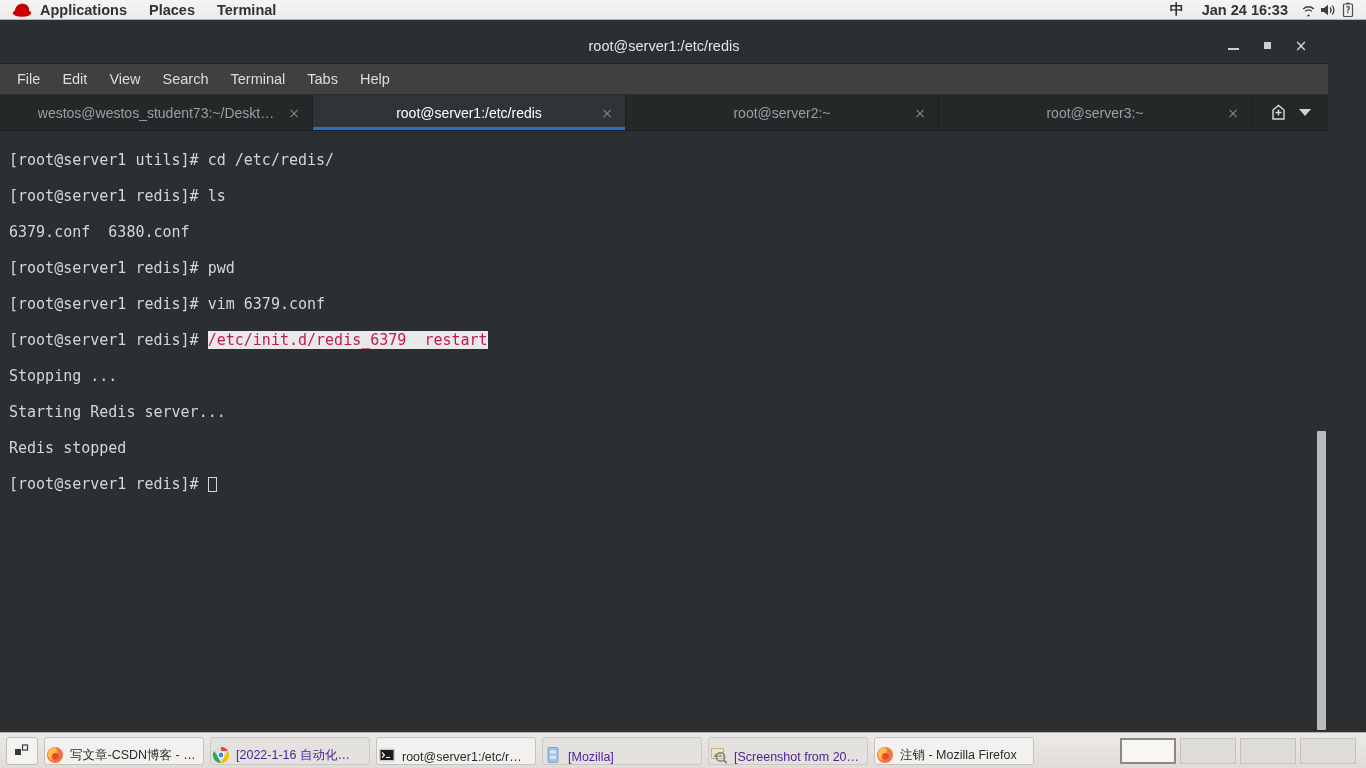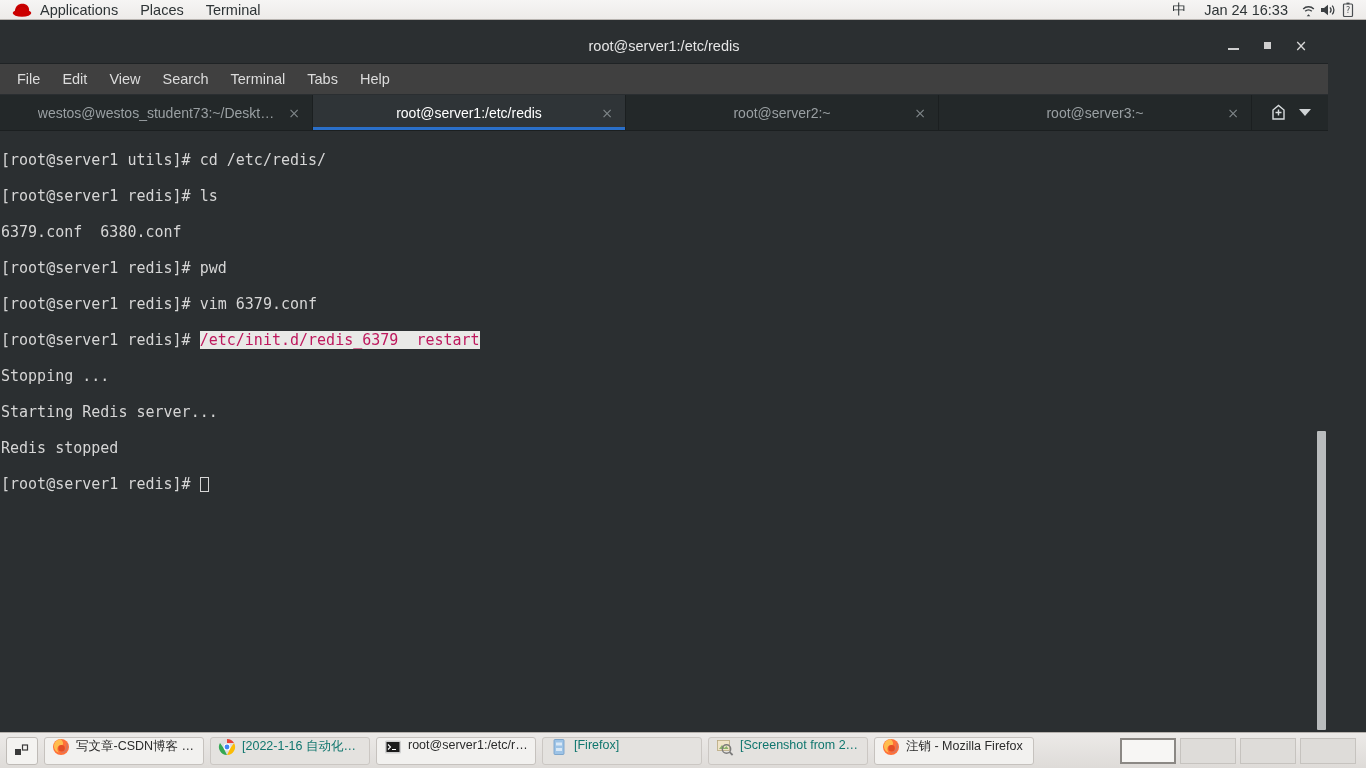--- a/index.html
+++ b/index.html
@@ -10,21 +10,21 @@
     font-family: "Liberation Sans", sans-serif;
   }
 
   
   #top-panel {
     position: absolute; top: 0; left: 0;
     width: 1366px; height: 20px;
     background: linear-gradient(to bottom, #f6f5f4 0%, #edebe9 100%);
     border-bottom: 1px solid #b8b4b0;
     display: flex; align-items: center;
-    font-size: 14.5px; color: #2e3436;
+    font-size: 14.5px; color: #2e3436; font-weight: bold;
   }
   .panel-left { display: flex; align-items: center; height: 100%; }
   .panel-right { margin-left: auto; display: flex; align-items: center; height: 100%; padding-right: 8px; }
   .panel-item {
     padding: 0 11px; height: 100%;
     display: flex; align-items: center; gap: 7px;
     cursor: default;
   }
   #redhat-logo { width: 22px; height: 16px; display:block; }
 
@@ -101,20 +101,21 @@
     background: #232829;
   }
   #new-tab-icon svg { display:block; }
   #tab-menu-icon { width:0;height:0;border-left:6px solid transparent;border-right:6px solid transparent;border-top:7px solid #cfd3d5; }
 
   
   #terminal-body {
     flex: 1 1 auto; position: relative;
     background: #2b2f31;
     overflow: hidden;
+    margin-left: 8px;
   }
   #term-text {
     position: absolute; top: 0; left: 0;
     padding: 2px 0 0 1px;
     font-family: "DejaVu Sans Mono", monospace;
     font-size: 15px;
     line-height: 18px;
     color: #d6d6d6;
     white-space: pre;
   }
@@ -143,25 +144,25 @@
     padding: 0 6px;
   }
   #show-desktop {
     width: 32px; height: 28px;
     background: #f4f3f1; border: 1px solid #bfbbb7; border-radius: 3px;
     display:flex;align-items:center;justify-content:center;
   }
   .task-btn {
     height: 28px; flex: 0 1 160px; min-width: 0;
     background: #f2f1ef; border: 1px solid #c6c2be; border-radius: 3px;
-    display: flex; align-items: flex-start; gap: 6px; padding: 0 7px;
+    display: flex; align-items: flex-end; gap: 6px; padding: 0 1px;
     font-size: 12.5px; color: #2b2b2b;
     overflow: hidden;
   }
-  .task-btn.inactive { background: #e4e2df; border-color: #cbc7c3; color: #0f766e; }
+  .task-btn.inactive { background: #e4e2df; border-color: #cbc7c3; color: #4c1d95; }
   .task-label { white-space: nowrap; overflow: hidden; text-overflow: ellipsis; }
   .task-icon { width: 18px; height: 18px; flex: 0 0 18px; display:block; }
   #pager { margin-left: auto; display: flex; gap: 4px; padding-right: 4px; }
   .pager-cell { width: 56px; height: 26px; background: #dedcd9; border: 1px solid #c6c3bf; }
   .pager-cell.active { background: #f7f6f4; border: 2px solid #8b8884; }
 </style>
 </head>
 <body>
 
 <div id="top-panel">
@@ -320,21 +321,21 @@
     </svg>
     <span class="task-label">root@server1:/etc/r…</span>
   </div>
 
   <div class="task-btn inactive">
     <svg class="task-icon" viewBox="0 0 18 18">
       <rect x="4" y="1.5" width="10" height="15" rx="1" fill="#9dc3e6" stroke="#6f9cc6" stroke-width="0.8"></rect>
       <rect x="6" y="4.5" width="6" height="3" fill="#d9e8f5"></rect>
       <rect x="6" y="10" width="6" height="3" fill="#d9e8f5"></rect>
     </svg>
-    <span class="task-label">[Firefox]</span>
+    <span class="task-label">[Mozilla]</span>
   </div>
 
   <div class="task-btn inactive">
     <svg class="task-icon" viewBox="0 0 18 18">
       <rect x="1.5" y="2.5" width="12" height="10" fill="#f0e4c8" stroke="#b9a87e" stroke-width="0.8"></rect>
       <path d="M3 11 L6 7 L8.5 10 L10.5 8 L12.5 11 Z" fill="#8bb26b"></path>
       <circle cx="10.5" cy="11" r="4.2" fill="none" stroke="#7c7c7c" stroke-width="1.4"></circle>
       <path d="M13.6 14.1 L16.6 17" stroke="#7c7c7c" stroke-width="1.8"></path>
     </svg>
     <span class="task-label">[Screenshot from 20…</span>

